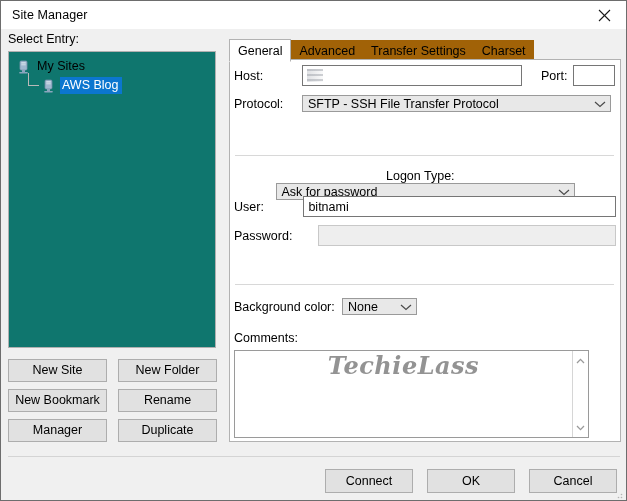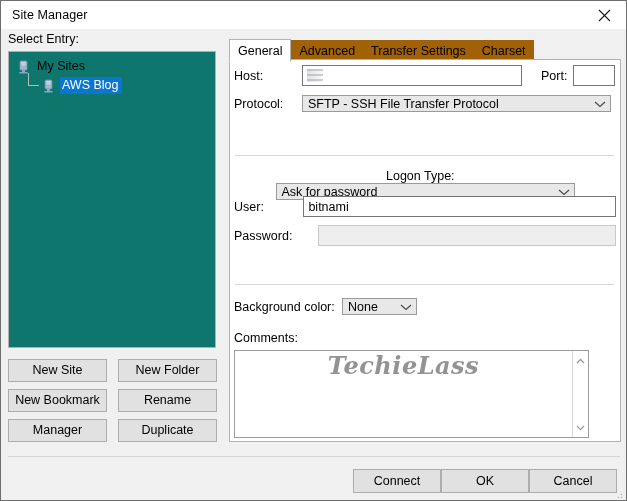--- a/index.html
+++ b/index.html
@@ -291,21 +291,21 @@
     background: #d4d4d4;
   }
   .footer-buttons {
     position: absolute;
     right: 9px; top: 468px;
     display: flex;
   }
   .footer-buttons .btn {
     width: 88px;
     height: 24px;
-    margin-left: 0;
+    margin-left: 14px;
   }
   .resize-grip {
     position: absolute;
     right: 3px; bottom: 2px;
     width: 10px; height: 10px;
   }
 </style>
 </head>
 <body>
 

